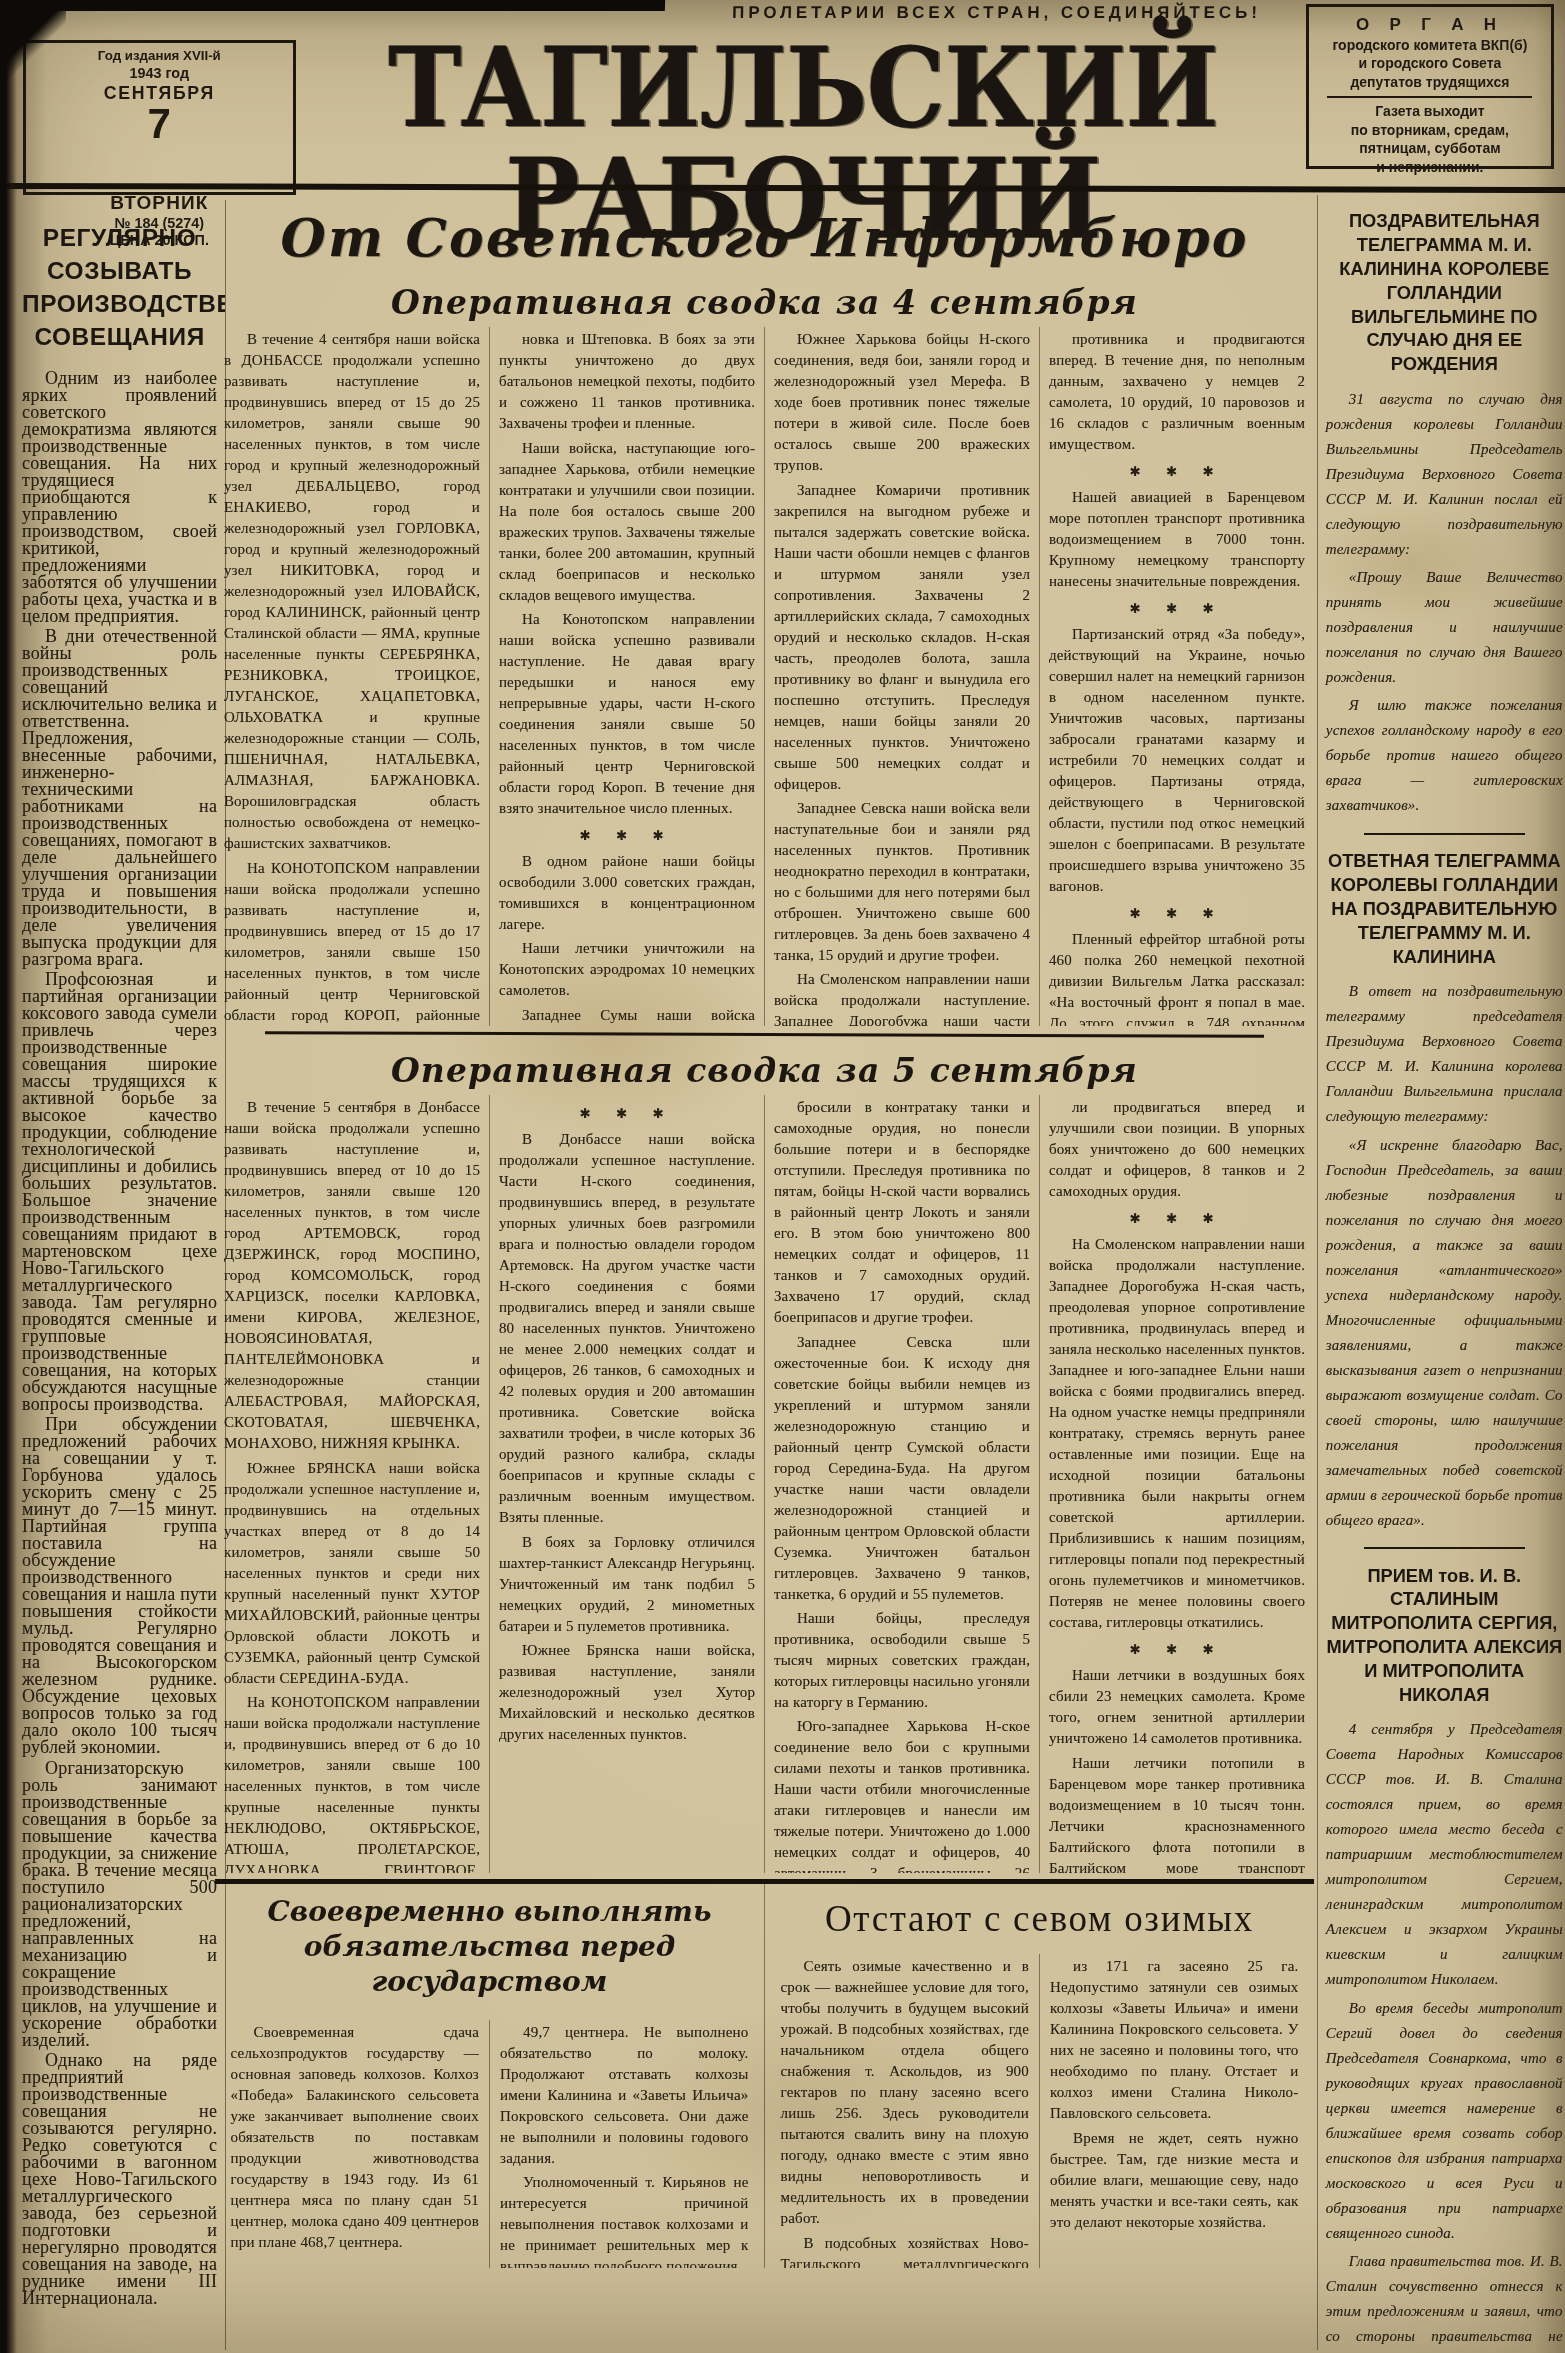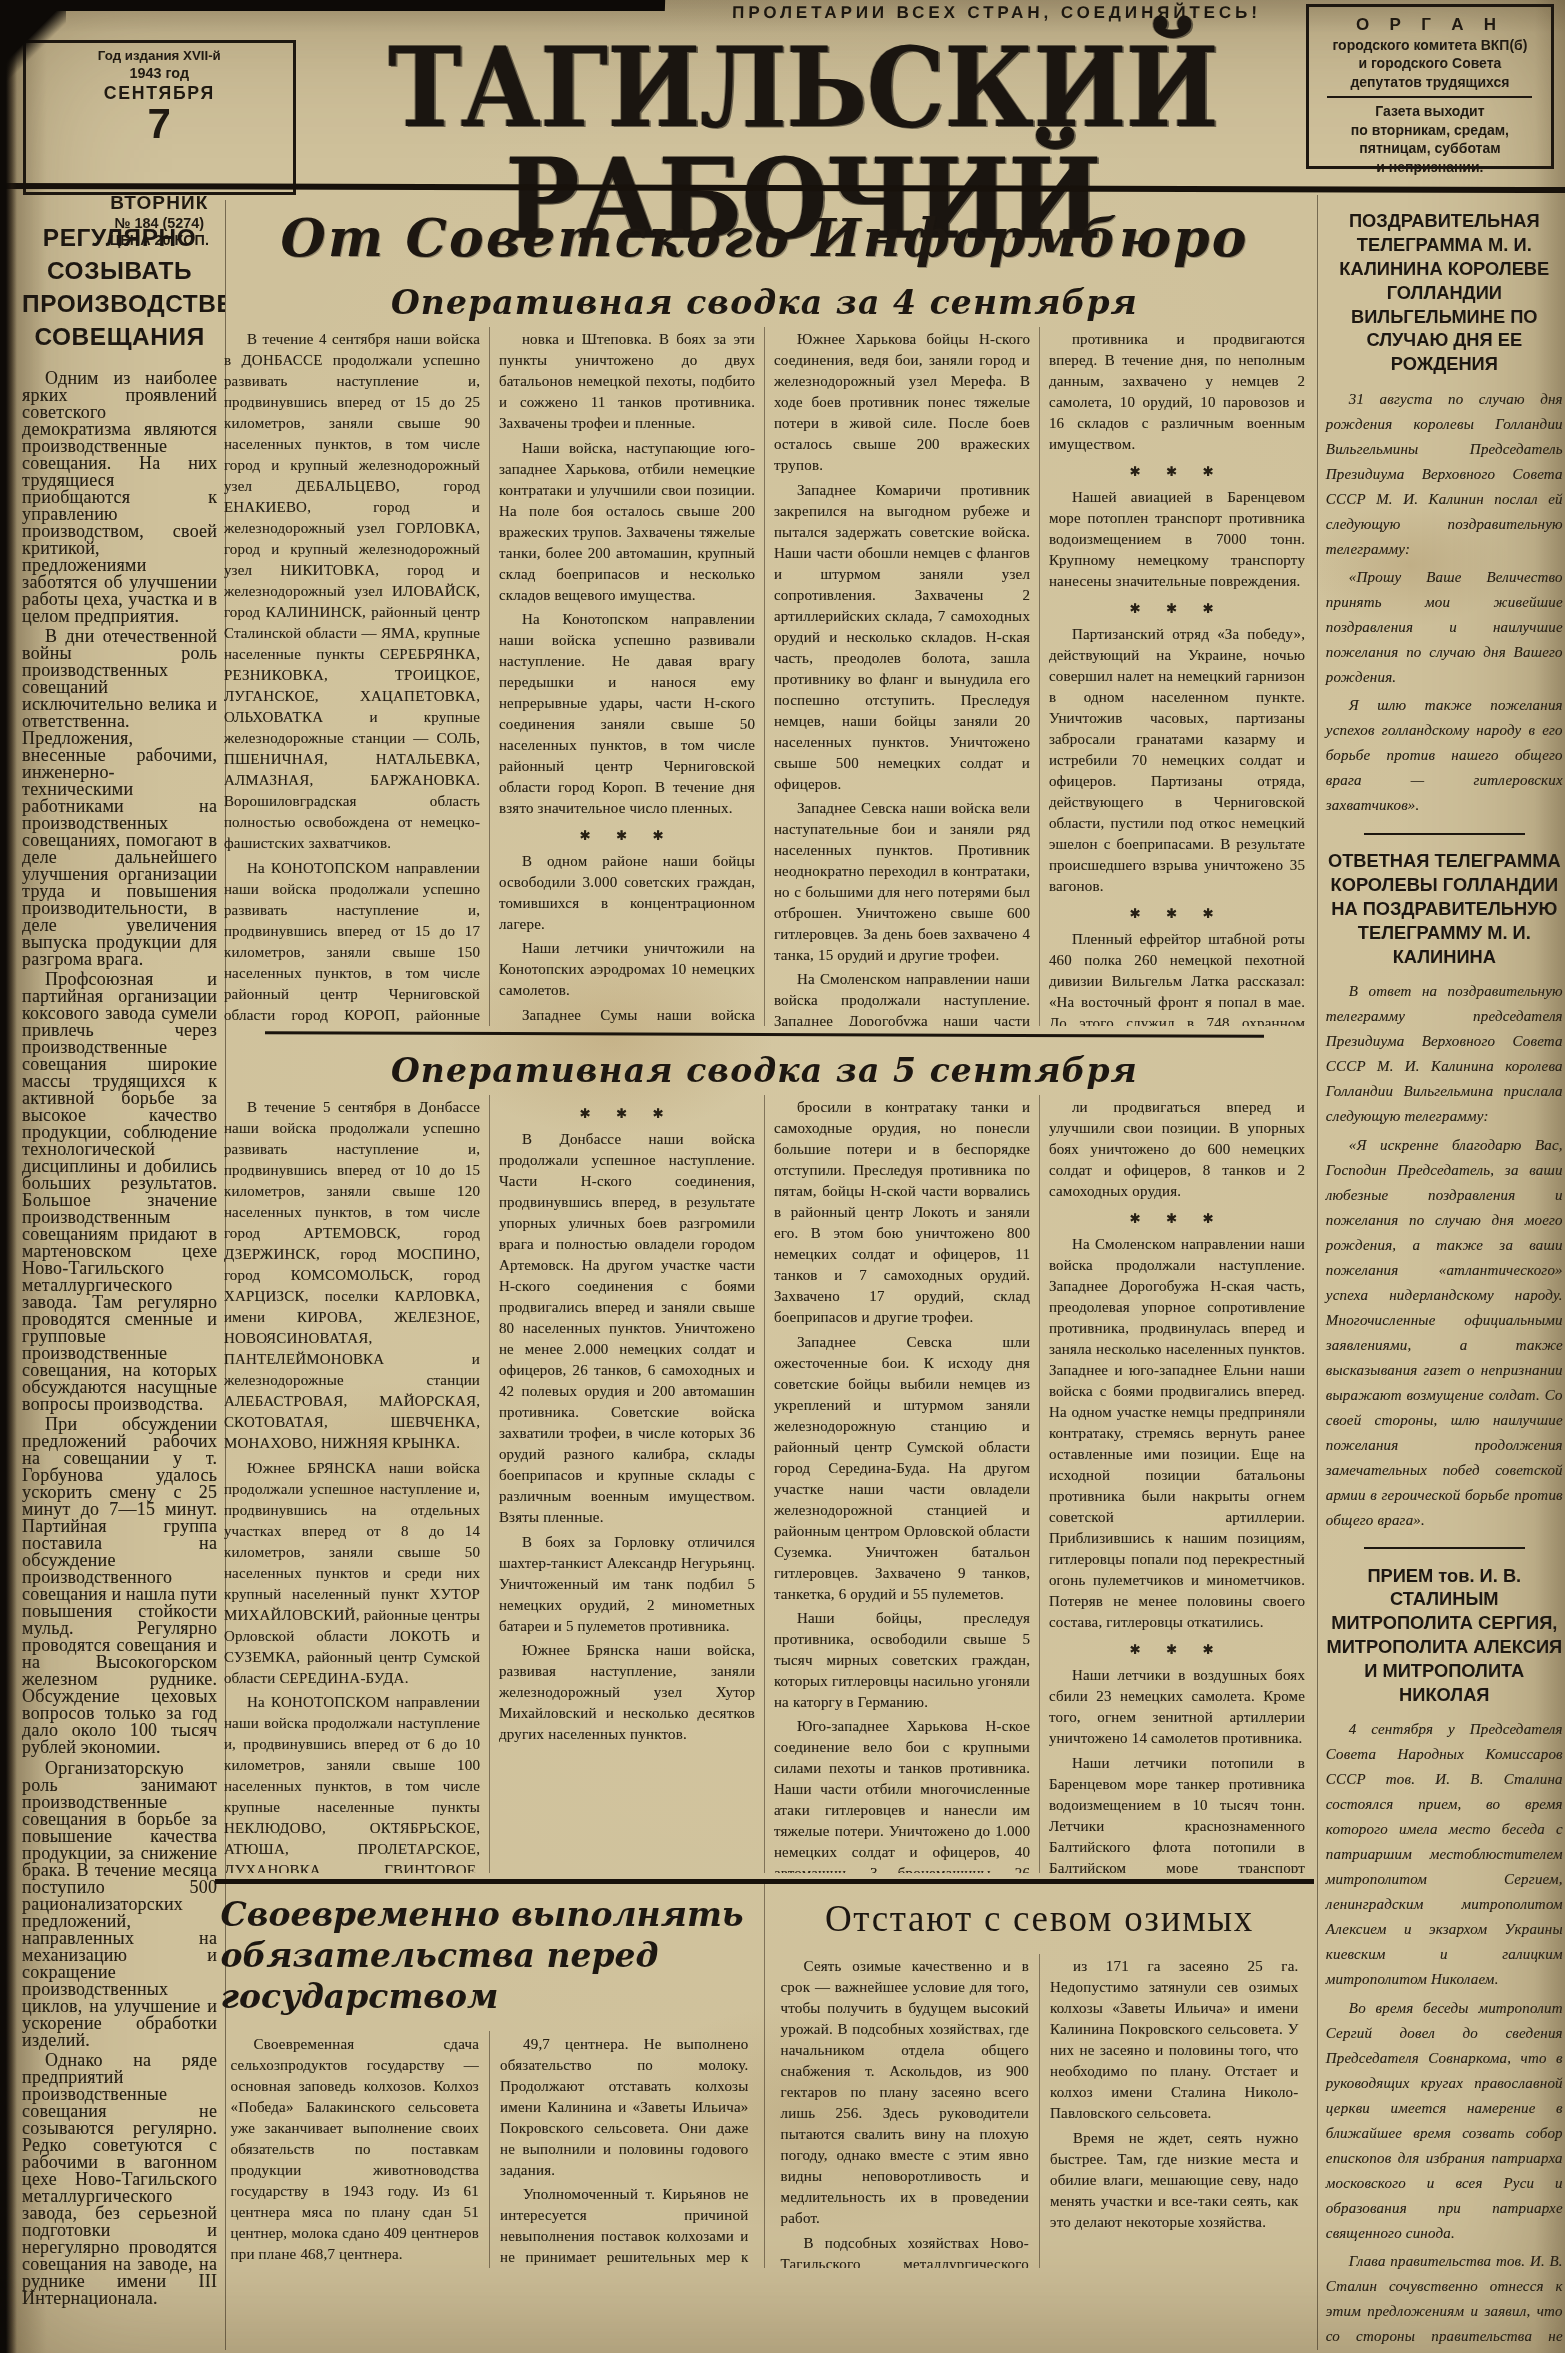--- a/index.html
+++ b/index.html
@@ -61,21 +61,21 @@
   .h-main{font-family:"DejaVu Serif",serif;font-style:italic;font-weight:bold;
     text-align:center;font-size:52px;letter-spacing:2.2px;margin-top:14.4px;
     text-shadow:1.1px 1.1px 0 rgba(29,23,17,.35);}
   .h-svodka{font-family:"DejaVu Serif",serif;font-style:italic;font-weight:bold;
     text-align:center;font-size:33px;letter-spacing:1.1px;margin:14.4px 0 5.5px 0;}
   .h-left{font-family:"Liberation Sans",sans-serif;font-weight:bold;text-align:center;
     font-size:24.4px;line-height:1.35;margin:19px 0 15.5px 0;letter-spacing:0.6px;}
   .h-right{font-family:"Liberation Sans",sans-serif;font-weight:bold;text-align:center;
     font-size:18.3px;line-height:1.3;margin:10px 0 11px 0;}
   .h-bottom-script{font-family:"DejaVu Serif",serif;font-style:italic;font-weight:bold;
-    font-size:33px;line-height:1.25;margin:10px 0 14px 0;}
+    text-align:center;font-size:28px;line-height:1.25;margin:10px 0 21px 0;}
   .h-bottom-serif{font-family:"Liberation Serif",serif;font-weight:normal;
     text-align:center;font-size:37px;letter-spacing:1.7px;margin:13.3px 0 14.4px 0;}
   .h-po-sssr{font-family:"DejaVu Sans",sans-serif;font-style:italic;font-weight:bold;
     text-align:center;font-size:34px;letter-spacing:2.2px;margin:16.6px auto 0 auto;width:183px;
     border-bottom:3.9px solid #1d1710;padding-bottom:5.5px;}
 
   .body p{margin:0 0 3.3px 0;font-size:15px;line-height:21px;text-align:justify;
     text-indent:23px;letter-spacing:0.2px;color:#272015;
     text-shadow:0 0 0.6px rgba(39,32,21,.35);}
   .body p.stars{text-align:center;text-indent:0;letter-spacing:11px;font-size:13.3px;margin:5.5px 0;}

